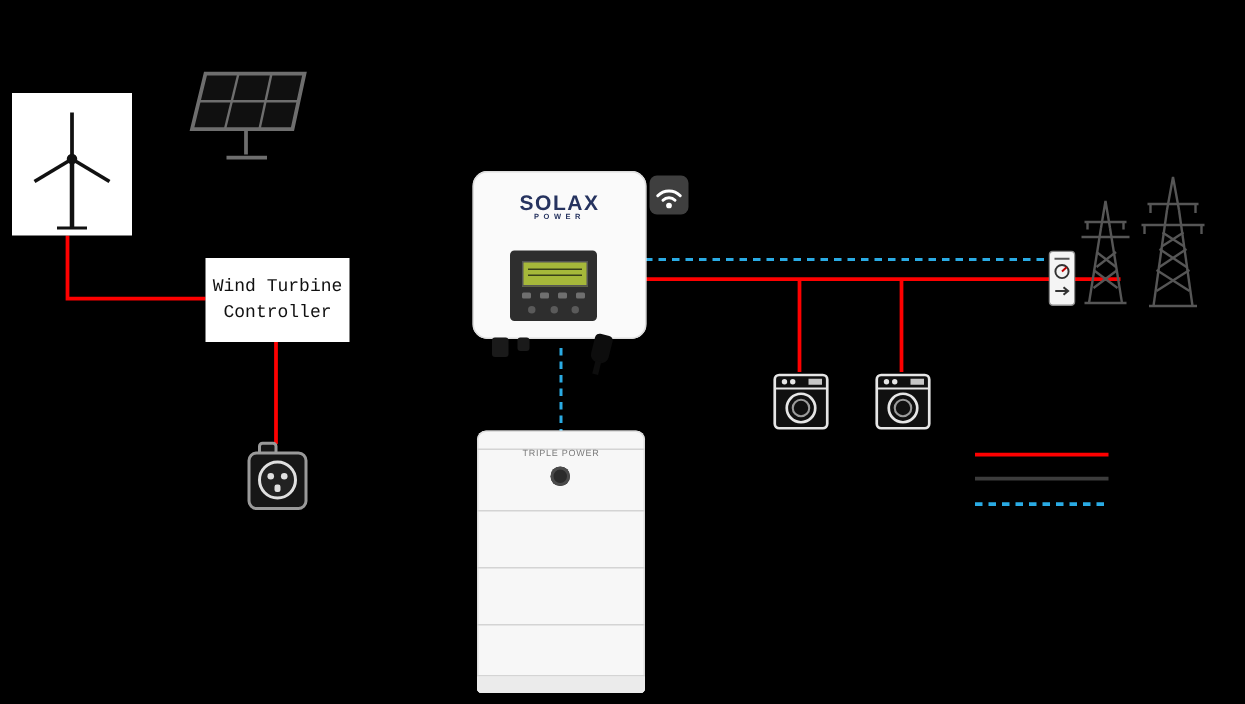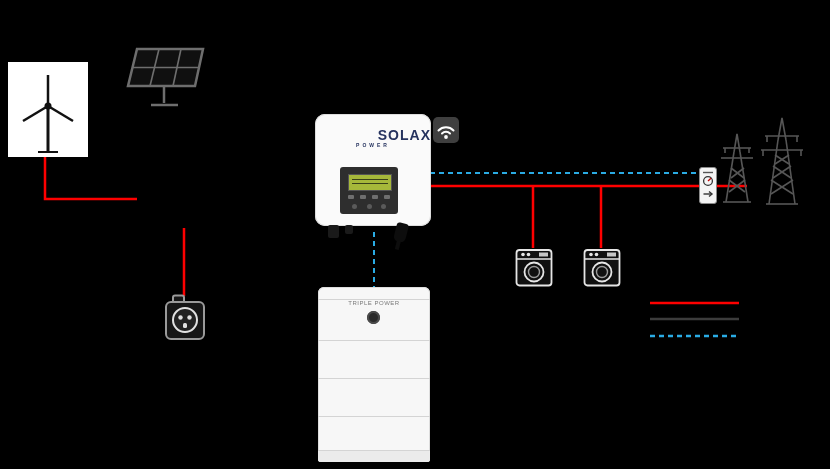--- a/index.html
+++ b/index.html
@@ -30,21 +30,21 @@
     font-family:"Liberation Mono", monospace;font-size:12px;color:#111;line-height:1.45;
     text-align:center;
   }
 
   
   .socket{left:163px;top:294px;}
 
   
   .inverter{left:315px;top:114px;width:116px;height:112px;background:#fafafa;
     border-radius:10px;box-shadow:inset 0 0 0 1px #ddd;}
-  .brand{position:absolute;top:13px;width:100%;text-align:right;
+  .brand{position:absolute;top:13px;width:100%;text-align:center;
     font-weight:bold;font-size:14px;letter-spacing:1px;color:var(--brand-navy,#26335f);}
   .brand-sub{position:absolute;top:28px;width:100%;text-align:center;
     font-size:5px;letter-spacing:3px;color:var(--brand-navy,#26335f);font-weight:bold;}
   .display{position:absolute;left:25px;top:53px;width:58px;height:47px;
     background:#2e2e2e;border-radius:3px;}
   .lcd{position:absolute;left:8px;top:7px;width:42px;height:15px;
     background:var(--lcd-green,#a6b83a);border:1px solid #555;}
   .lcd i{position:absolute;left:3px;right:3px;height:1px;background:#39401a;display:block;}
   .btnrow{position:absolute;left:8px;top:28px;width:42px;display:flex;justify-content:space-between;}
   .btnrow b{width:6px;height:4px;background:#6f6f6f;border-radius:1px;}
@@ -120,20 +120,24 @@
     <svg width="85" height="66" viewBox="0 0 85 66">
       <polygon points="14,3 80,3 72,40 5,40" fill="#101010" stroke="#6e6e6e" stroke-width="2.5"></polygon>
       <line x1="36" y1="3" x2="27" y2="40" stroke="#6e6e6e" stroke-width="1.6"></line>
       <line x1="58" y1="3" x2="50" y2="40" stroke="#6e6e6e" stroke-width="1.6"></line>
       <line x1="9.5" y1="21.5" x2="76" y2="21.5" stroke="#6e6e6e" stroke-width="1.6"></line>
       <line x1="41" y1="40" x2="41" y2="57" stroke="#6e6e6e" stroke-width="2.5"></line>
       <line x1="28" y1="59" x2="55" y2="59" stroke="#6e6e6e" stroke-width="2.5"></line>
     </svg>
   </div>
 
+  <div class="abs controller">
+    <div>Wind Turbine</div>
+    <div>Controller</div>
+  </div>
 
   <div class="abs socket">
     <svg width="44" height="48" viewBox="0 0 44 48">
       <rect x="10" y="1.5" width="11" height="9" rx="2" fill="#161616" stroke="#9a9a9a" stroke-width="2"></rect>
       <rect x="3" y="8" width="38" height="37" rx="5" fill="#161616" stroke="#9a9a9a" stroke-width="2"></rect>
       <circle cx="22" cy="26" r="12" fill="#222" stroke="#e0e0e0" stroke-width="2"></circle>
       <circle cx="17.5" cy="23.5" r="2.2" fill="#e0e0e0"></circle>
       <circle cx="26.5" cy="23.5" r="2.2" fill="#e0e0e0"></circle>
       <rect x="20" y="29" width="4" height="5" rx="1.5" fill="#e0e0e0"></rect>
     </svg>

